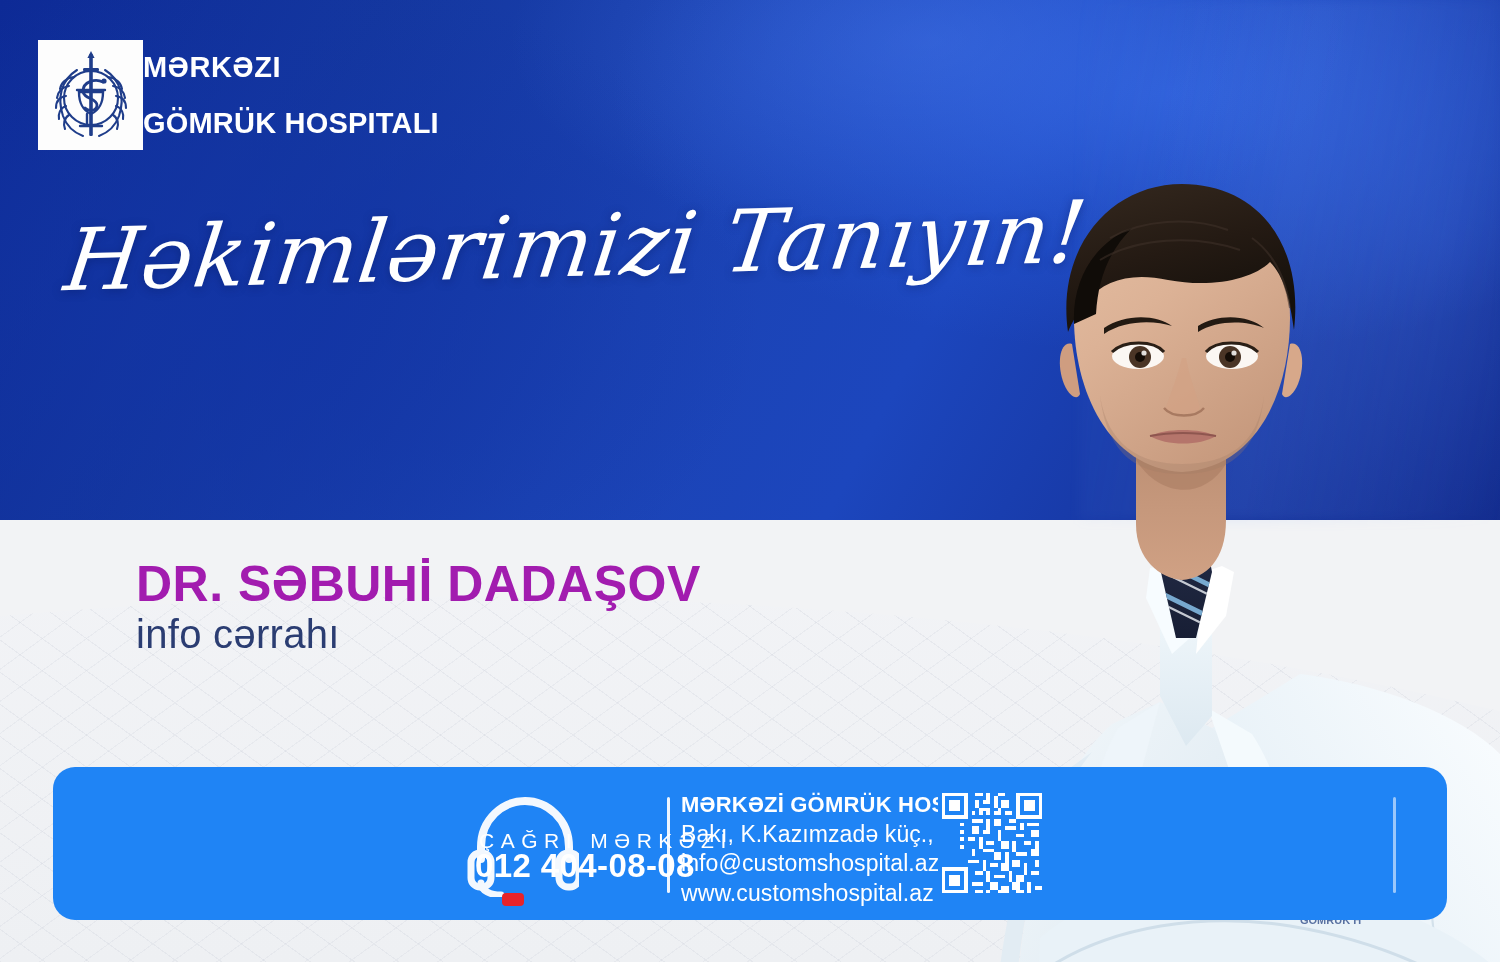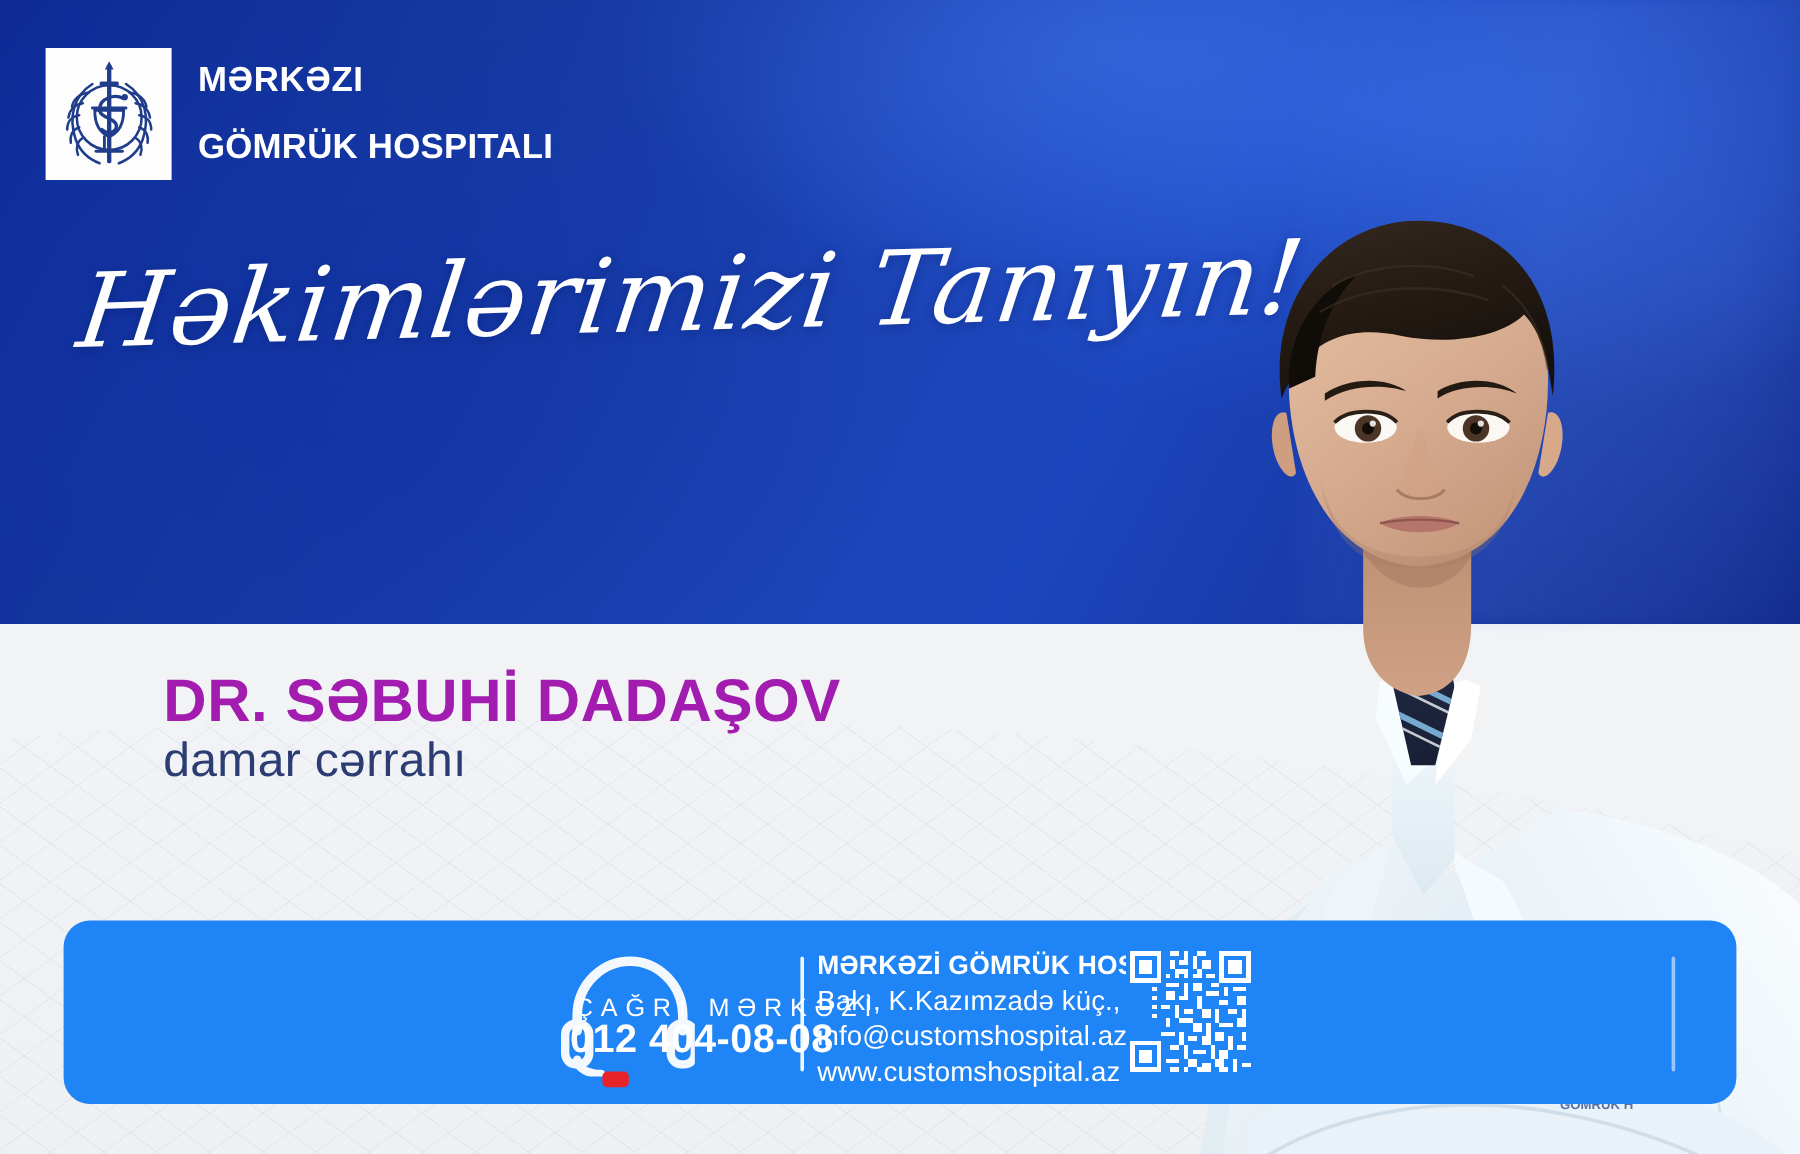--- a/index.html
+++ b/index.html
@@ -50,21 +50,21 @@
     position:absolute; left:-20px; top:0; width:1540px; height:962px;
     background:#1f84f5;
     clip-path: ellipse(122% 66% at 30.4% 130.4%);
     z-index:1;
   }
   .bg-white{ z-index:2; }
 
   
   .logo-block{
     position:absolute; left:38px; top:40px;
-    display:flex; align-items:center; gap:22px; z-index:20;
+    display:flex; align-items:center; z-index:20;
   }
   .logo-mark{
     width:105px; height:110px; background:#fdfdfd;
     display:flex; align-items:center; justify-content:center;
   }
   .logo-text{
     color:#fff; font-weight:700; font-size:29px; line-height:1.12;
     letter-spacing:.6px; text-transform:uppercase;
   }
   .logo-text .l2{ letter-spacing:.2px;margin-top:24px; }
@@ -348,21 +348,21 @@
           <path d="M468 684 H492"></path>
         </g>
         <rect x="478.6" y="670" width="2.6" height="46" fill="#dfe7f5"></rect>
         <text x="456" y="742" font-family="Liberation Sans, sans-serif" font-size="11" font-weight="700" fill="#2a4785" opacity=".75">MƏRK</text>
         <text x="440" y="756" font-family="Liberation Sans, sans-serif" font-size="11" font-weight="700" fill="#2a4785" opacity=".75">GÖMRÜK H</text>
       </g>
     </svg>
   </div>
 
   <div class="doctor-name">DR. SƏBUHİ DADAŞOV</div>
-  <div class="doctor-role">damar cərrahı</div>
+  <div class="doctor-role">info cərrahı</div>
 
   <div class="footer-bar">
     <div class="footer-inner">
 
       <div class="callcenter">
         <svg class="headset" viewBox="0 0 112 104" aria-hidden="true">
           <path d="M14 66 V54 C14 26 36 8 58 8 C80 8 102 26 102 54 V66" fill="none" stroke="#ffffff" stroke-width="8" stroke-linecap="round"></path>
           <rect x="4" y="60" width="20" height="34" rx="9" fill="none" stroke="#ffffff" stroke-width="7"></rect>
           <rect x="92" y="60" width="20" height="34" rx="9" fill="none" stroke="#ffffff" stroke-width="7"></rect>
           <path d="M14 90 C14 98 24 102 34 102" fill="none" stroke="#ffffff" stroke-width="7" stroke-linecap="round"></path>

